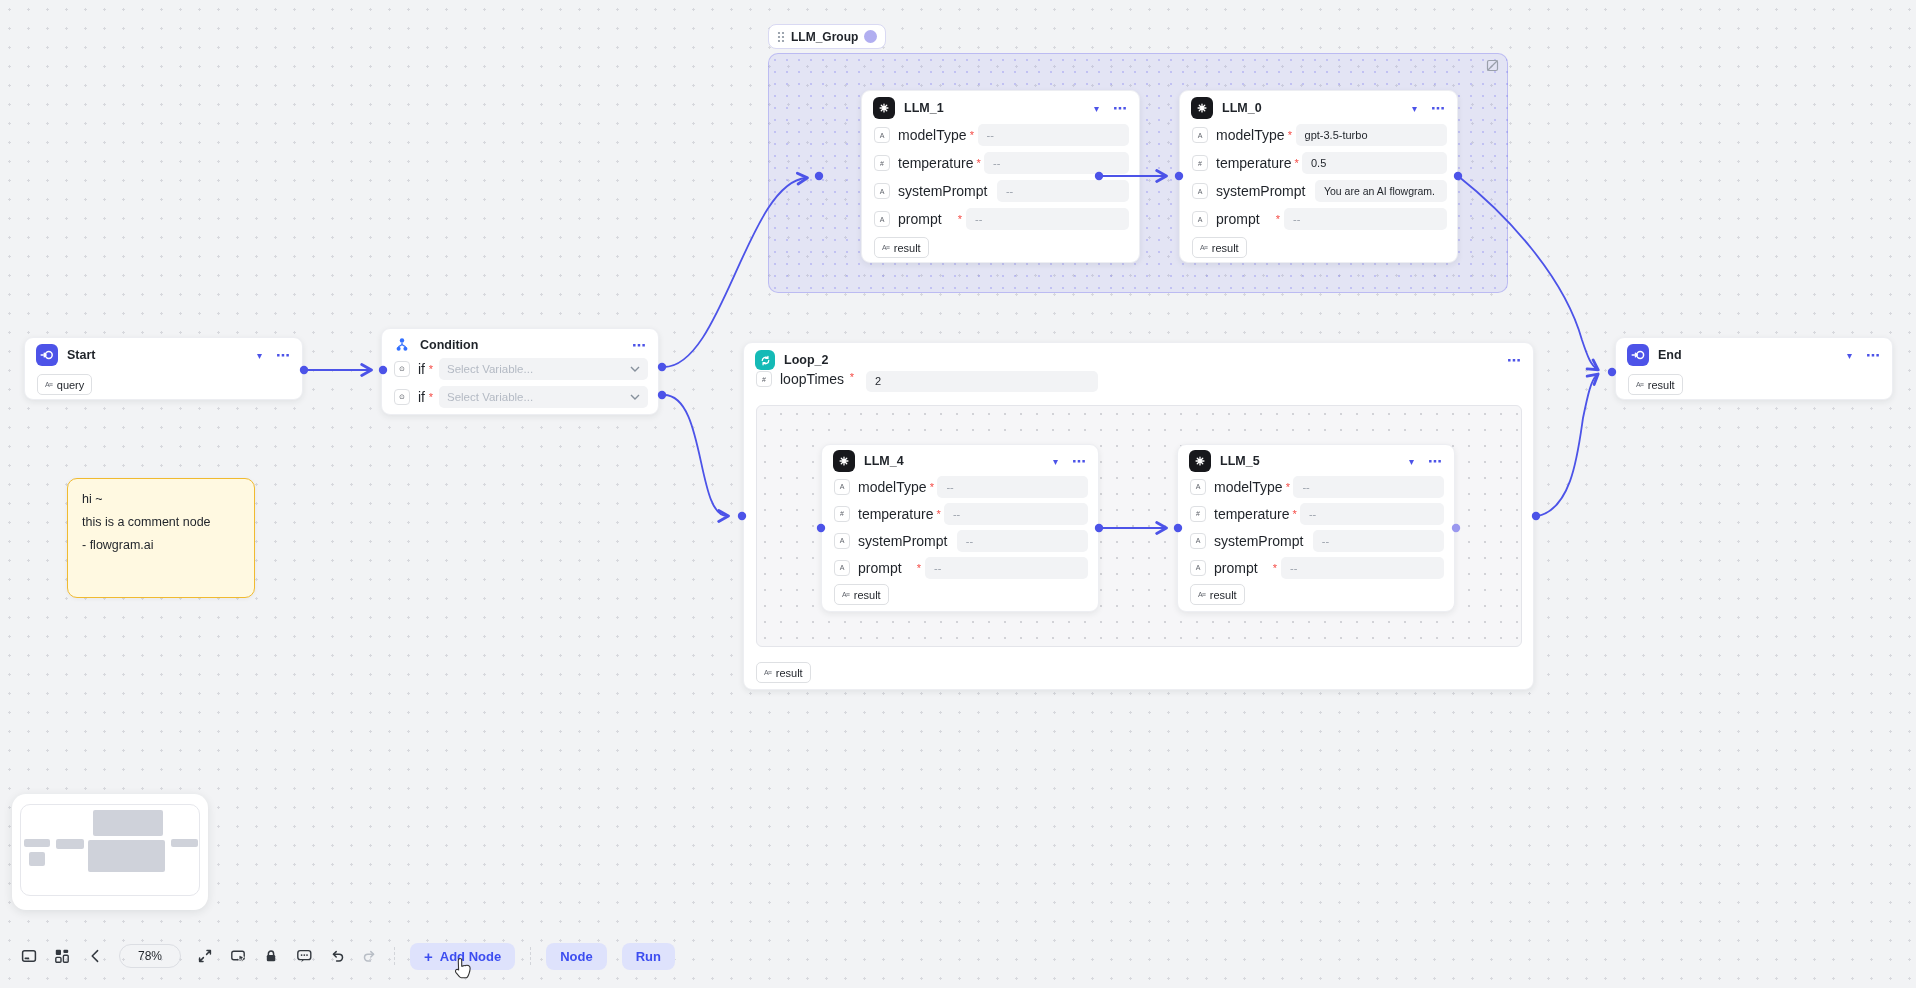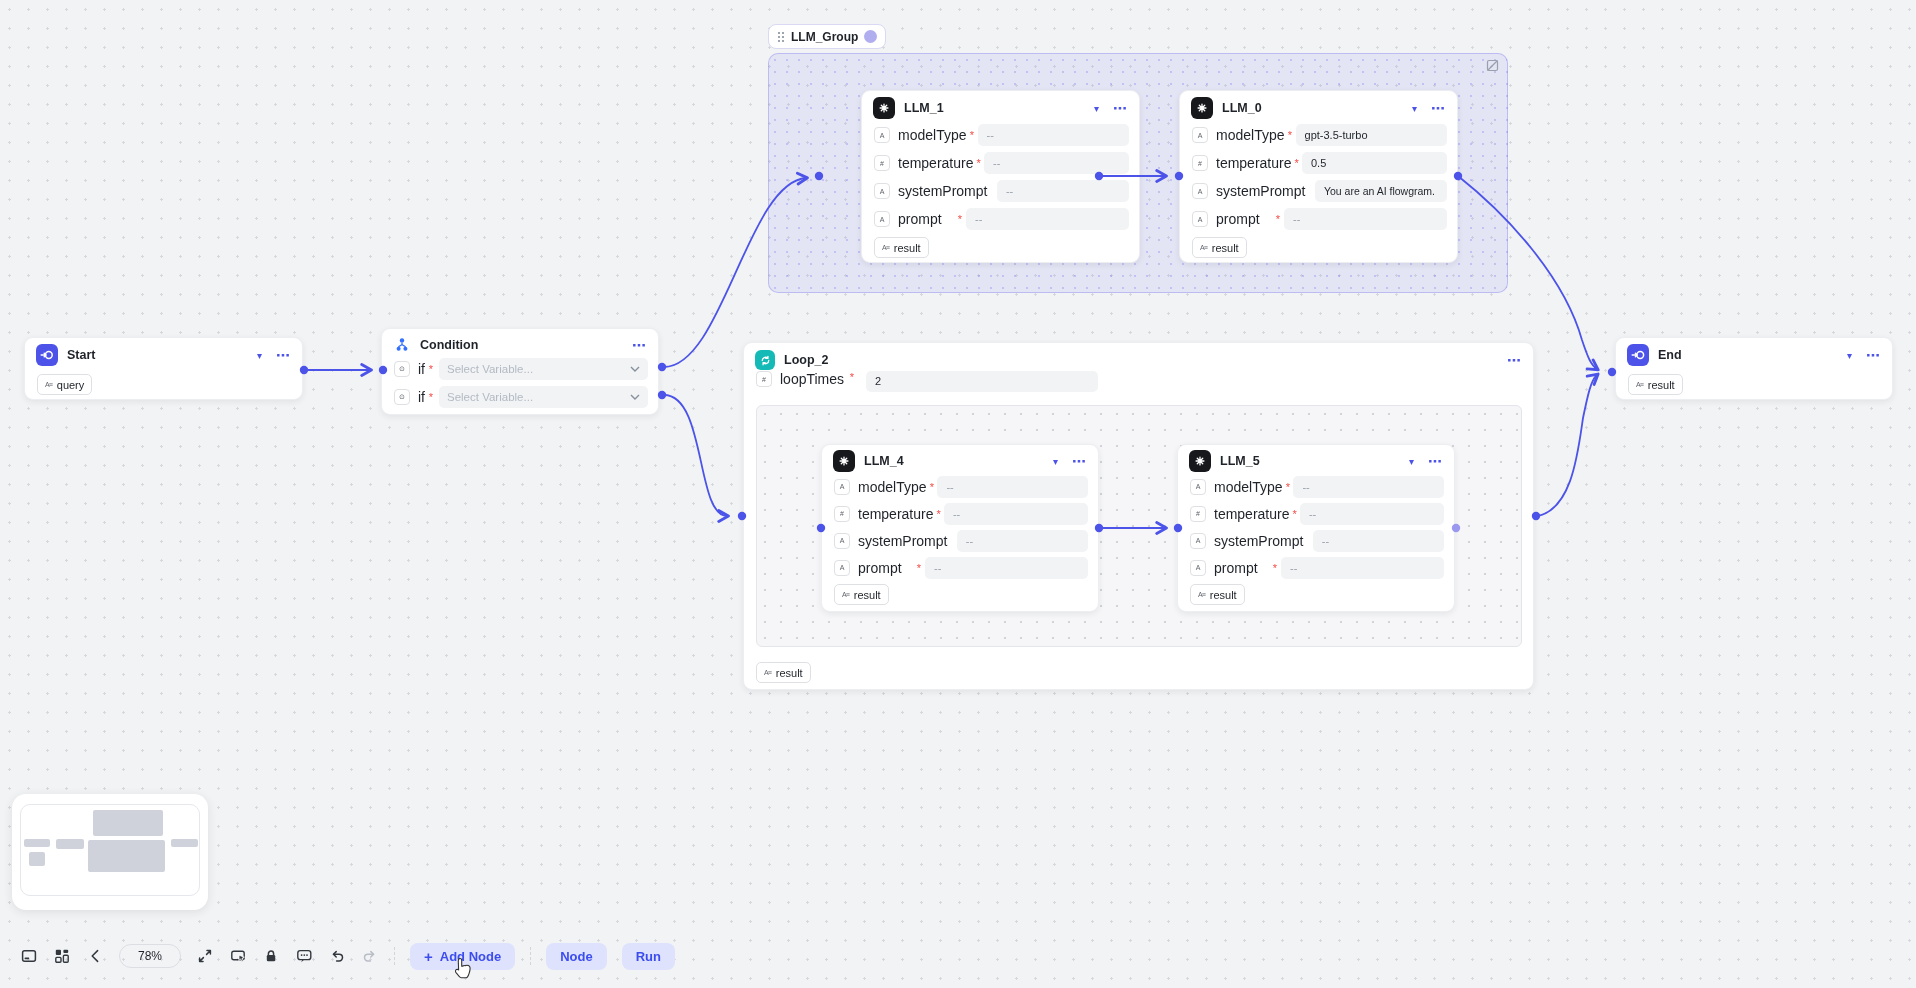--- a/index.html
+++ b/index.html
@@ -393,20 +393,25 @@
       <span class="ntitle">End</span>
       <span class="collapse">▾</span>
       <span class="more">⋯</span>
     </div>
     <span class="tag">
       <span class="tagicon">A≡</span>
       <span>result</span>
     </span>
   </div>
 
+  <div class="comment">
+    <div>hi ~</div>
+    <div>this is a comment node</div>
+    <div>- flowgram.ai</div>
+  </div>
 
   <svg id="edges" width="1916" height="988" viewBox="0 0 1916 988">
     <defs>
       <marker id="arr" markerWidth="9" markerHeight="9" refX="5.6" refY="4" orient="auto">
         <path d="M1 1 L6.4 4 L1 7" fill="none" stroke="#4c53e8" stroke-width="1.6" stroke-linecap="round" stroke-linejoin="round"></path>
       </marker>
     </defs>
     <g fill="none" stroke="#4c53e8" stroke-width="1.8">
       <path d="M306 370 L370 370" marker-end="url(#arr)"></path>
       <path d="M664 367 C722 367 748 182 806 178" marker-end="url(#arr)"></path>

